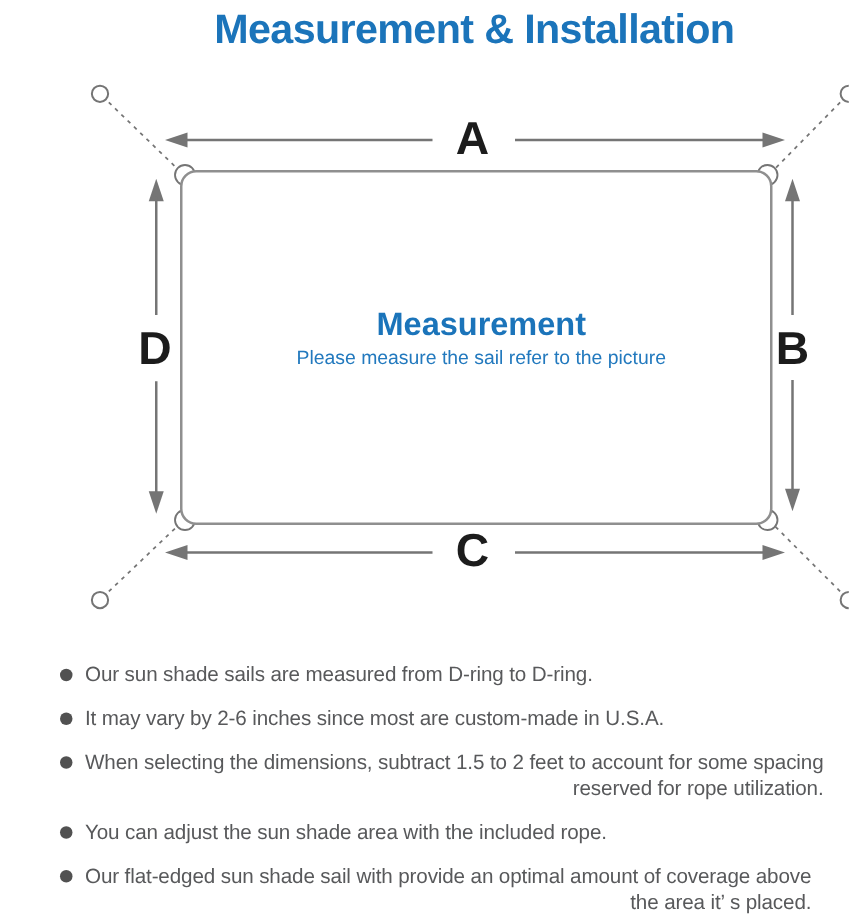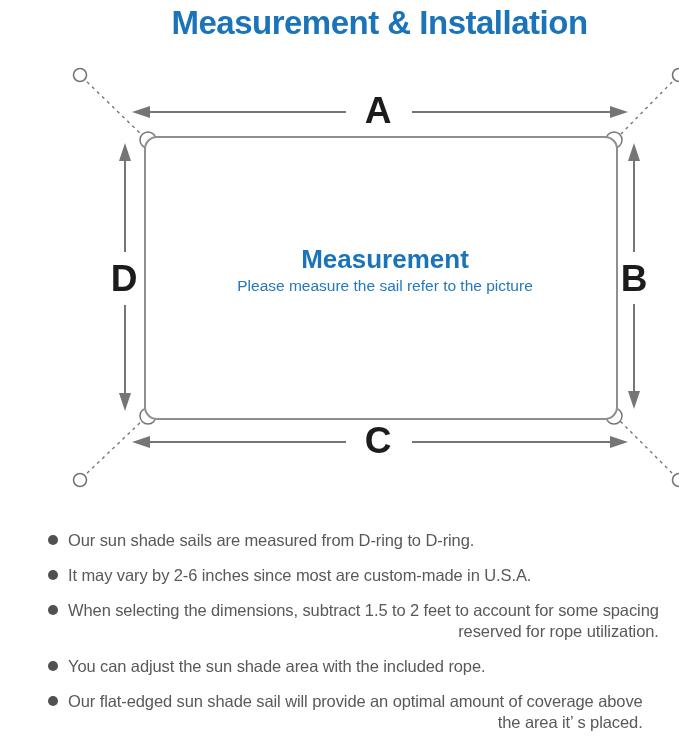--- a/index.html
+++ b/index.html
@@ -151,18 +151,18 @@
       <span class="dot"></span>
       <span class="note-text">When selecting the dimensions, subtract 1.5 to 2 feet to account for some spacing
 reserved for rope utilization.</span>
     </li>
     <li>
       <span class="dot"></span>
       <span class="note-text">You can adjust the sun shade area with the included rope.</span>
     </li>
     <li>
       <span class="dot"></span>
-      <span class="note-text">Our flat-edged sun shade sail will provide an optimal amount of coverage above
+      <span class="note-text">Our flat-edged sun shade sail with provide an optimal amount of coverage above
 the area it’ s placed.</span>
     </li>
   </ul>
 
 </div>
 
 </body></html>

